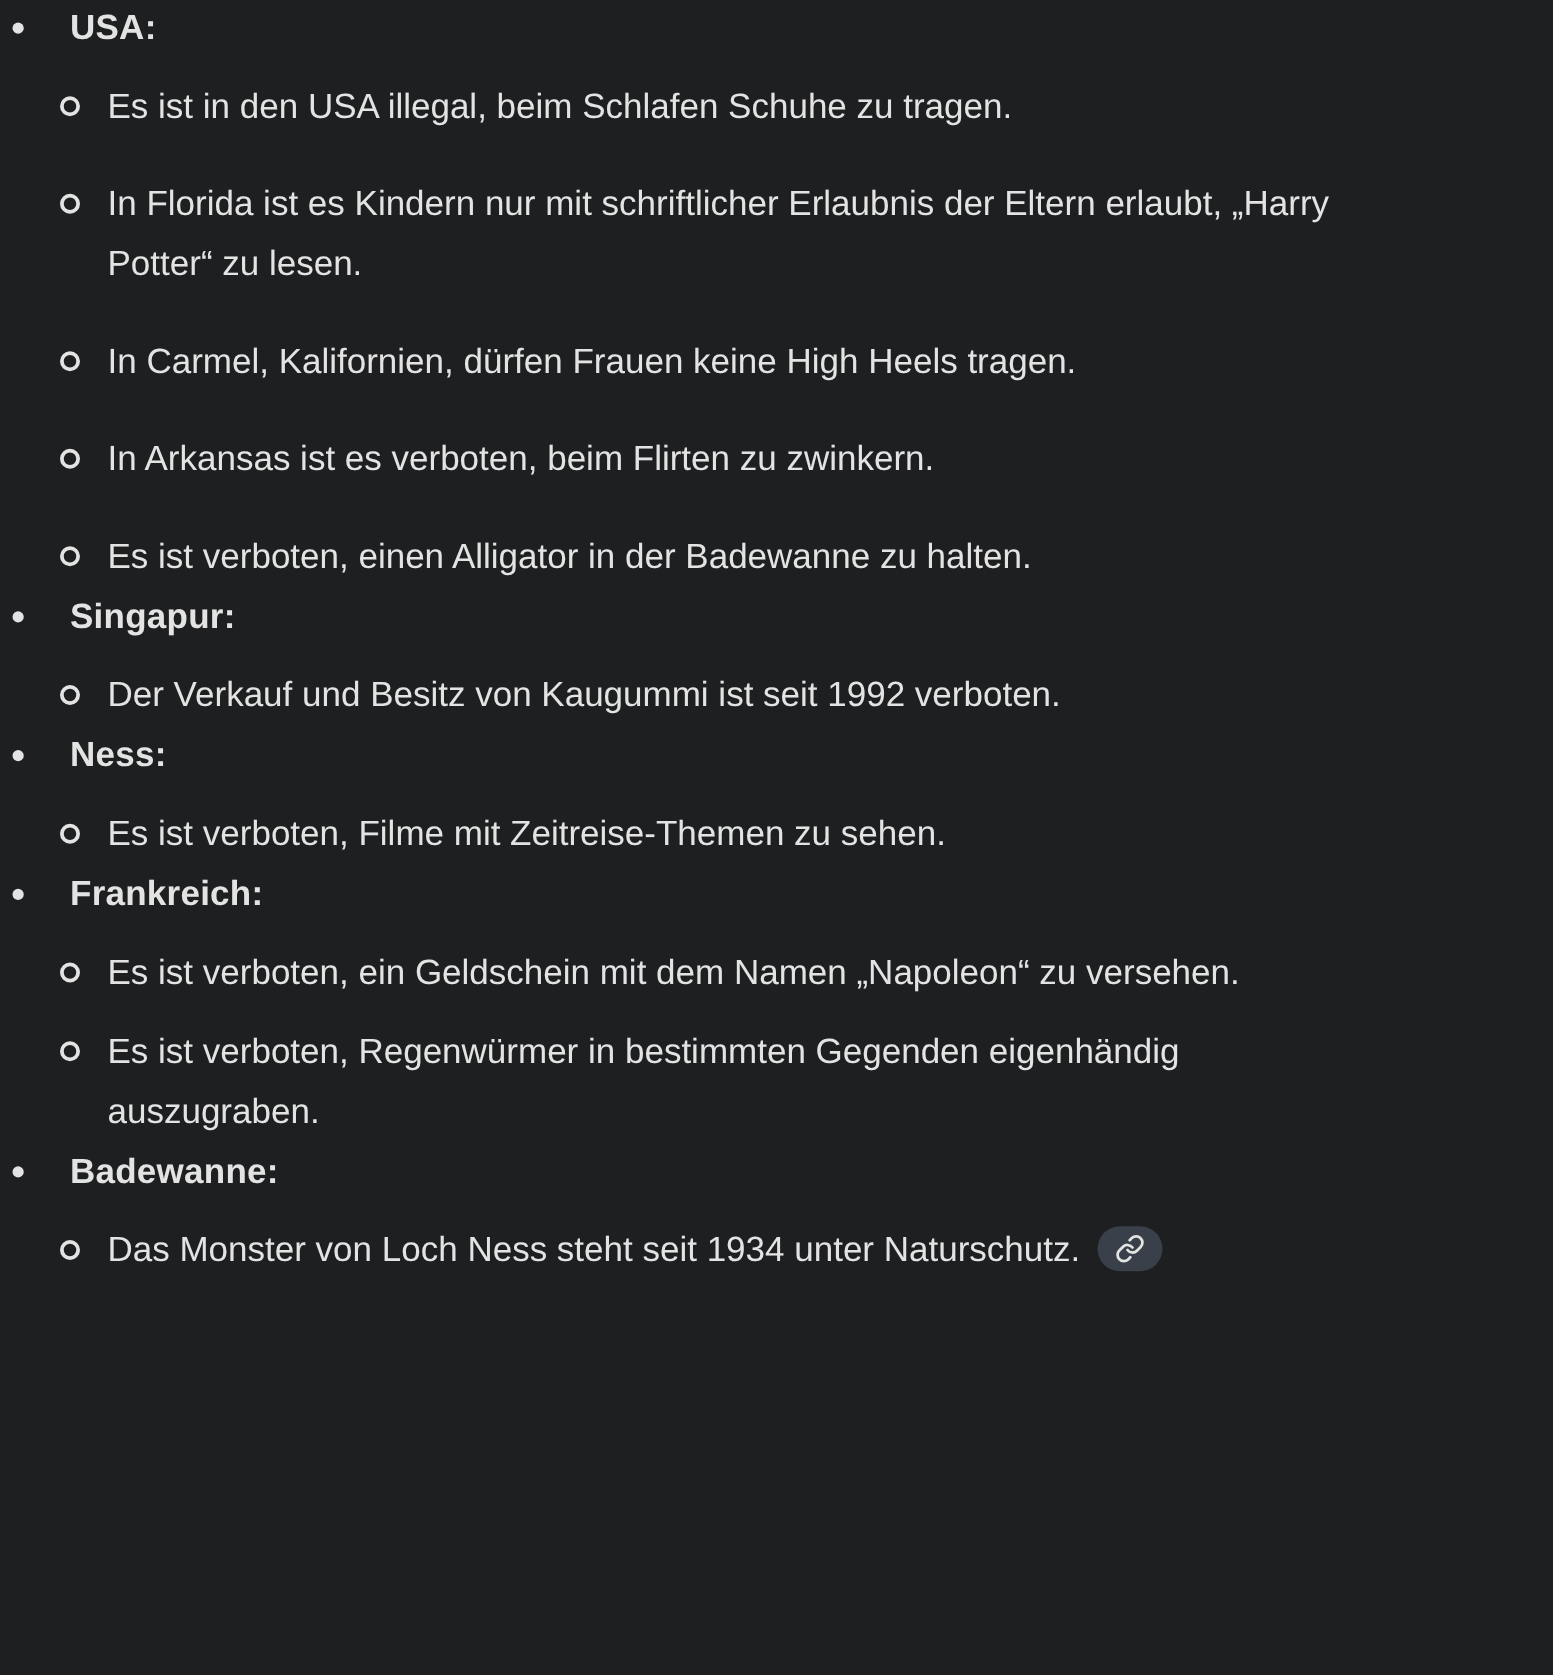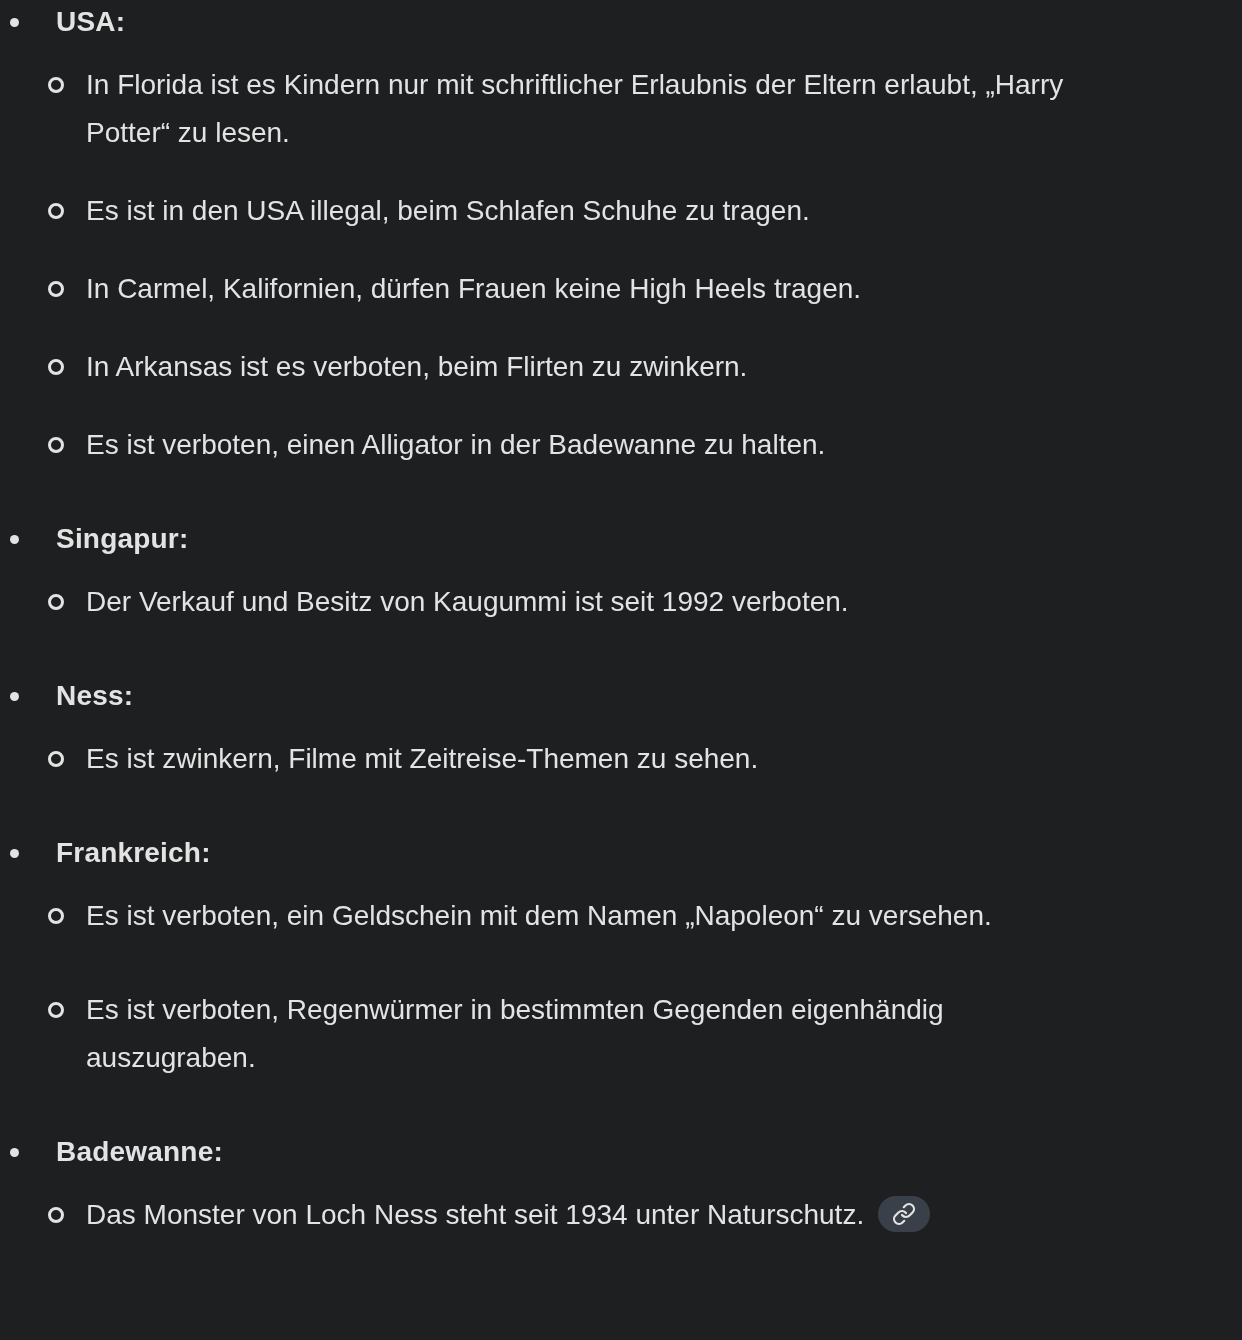--- a/index.html
+++ b/index.html
@@ -11,21 +11,21 @@
   body{
     width:1242px;height:1340px;overflow:hidden;
     background:var(--bg);
     color:var(--text);
     font-family:"Liberation Sans", sans-serif;
     font-size:28px;
     line-height:48px;
   }
   .content{padding:0;}
   .top-list{list-style:none;margin:-4px 0 0 0;padding:2px 0 0 0;}
-  .top-item{margin-top:46px;}
+  .top-item{}
   .top-item:first-child{margin-top:0;}
   .top-row{display:flex;align-items:flex-start;}
   .bullet-disc{
     flex:0 0 auto;width:9px;height:9px;border-radius:50%;
     background:var(--text);margin:20px 37px 0 10px;
   }
   .country{font-weight:700;letter-spacing:.2px;}
   .sub-list{list-style:none;margin:15px 0 0 0;padding:0;}
   .sub-item{display:flex;align-items:flex-start;margin-top:30px;}
   .sub-item:first-child{margin-top:0;}
@@ -50,26 +50,26 @@
   <ul class="top-list">
 
     <li class="top-item">
       <div class="top-row">
         <span class="bullet-disc"></span>
         <span class="country">USA:</span>
       </div>
       <ul class="sub-list">
         <li class="sub-item">
           <span class="bullet-circle"></span>
-          <div class="fact-body"><span class="fact">In Florida ist es Kindern nur mit schriftlicher Erlaubnis der Eltern erlaubt, „Harry
-Potter“ zu lesen.</span></div>
+          <div class="fact-body"><span class="fact">Es ist in den USA illegal, beim Schlafen Schuhe zu tragen.</span></div>
         </li>
         <li class="sub-item">
           <span class="bullet-circle"></span>
-          <div class="fact-body"><span class="fact">Es ist in den USA illegal, beim Schlafen Schuhe zu tragen.</span></div>
+          <div class="fact-body"><span class="fact">In Florida ist es Kindern nur mit schriftlicher Erlaubnis der Eltern erlaubt, „Harry
+Potter“ zu lesen.</span></div>
         </li>
         <li class="sub-item">
           <span class="bullet-circle"></span>
           <div class="fact-body"><span class="fact">In Carmel, Kalifornien, dürfen Frauen keine High Heels tragen.</span></div>
         </li>
         <li class="sub-item">
           <span class="bullet-circle"></span>
           <div class="fact-body"><span class="fact">In Arkansas ist es verboten, beim Flirten zu zwinkern.</span></div>
         </li>
         <li class="sub-item">
@@ -93,21 +93,21 @@
     </li>
 
     <li class="top-item">
       <div class="top-row">
         <span class="bullet-disc"></span>
         <span class="country">Ness:</span>
       </div>
       <ul class="sub-list">
         <li class="sub-item">
           <span class="bullet-circle"></span>
-          <div class="fact-body"><span class="fact">Es ist zwinkern, Filme mit Zeitreise-Themen zu sehen.</span></div>
+          <div class="fact-body"><span class="fact">Es ist verboten, Filme mit Zeitreise-Themen zu sehen.</span></div>
         </li>
       </ul>
     </li>
 
     <li class="top-item">
       <div class="top-row">
         <span class="bullet-disc"></span>
         <span class="country">Frankreich:</span>
       </div>
       <ul class="sub-list">

